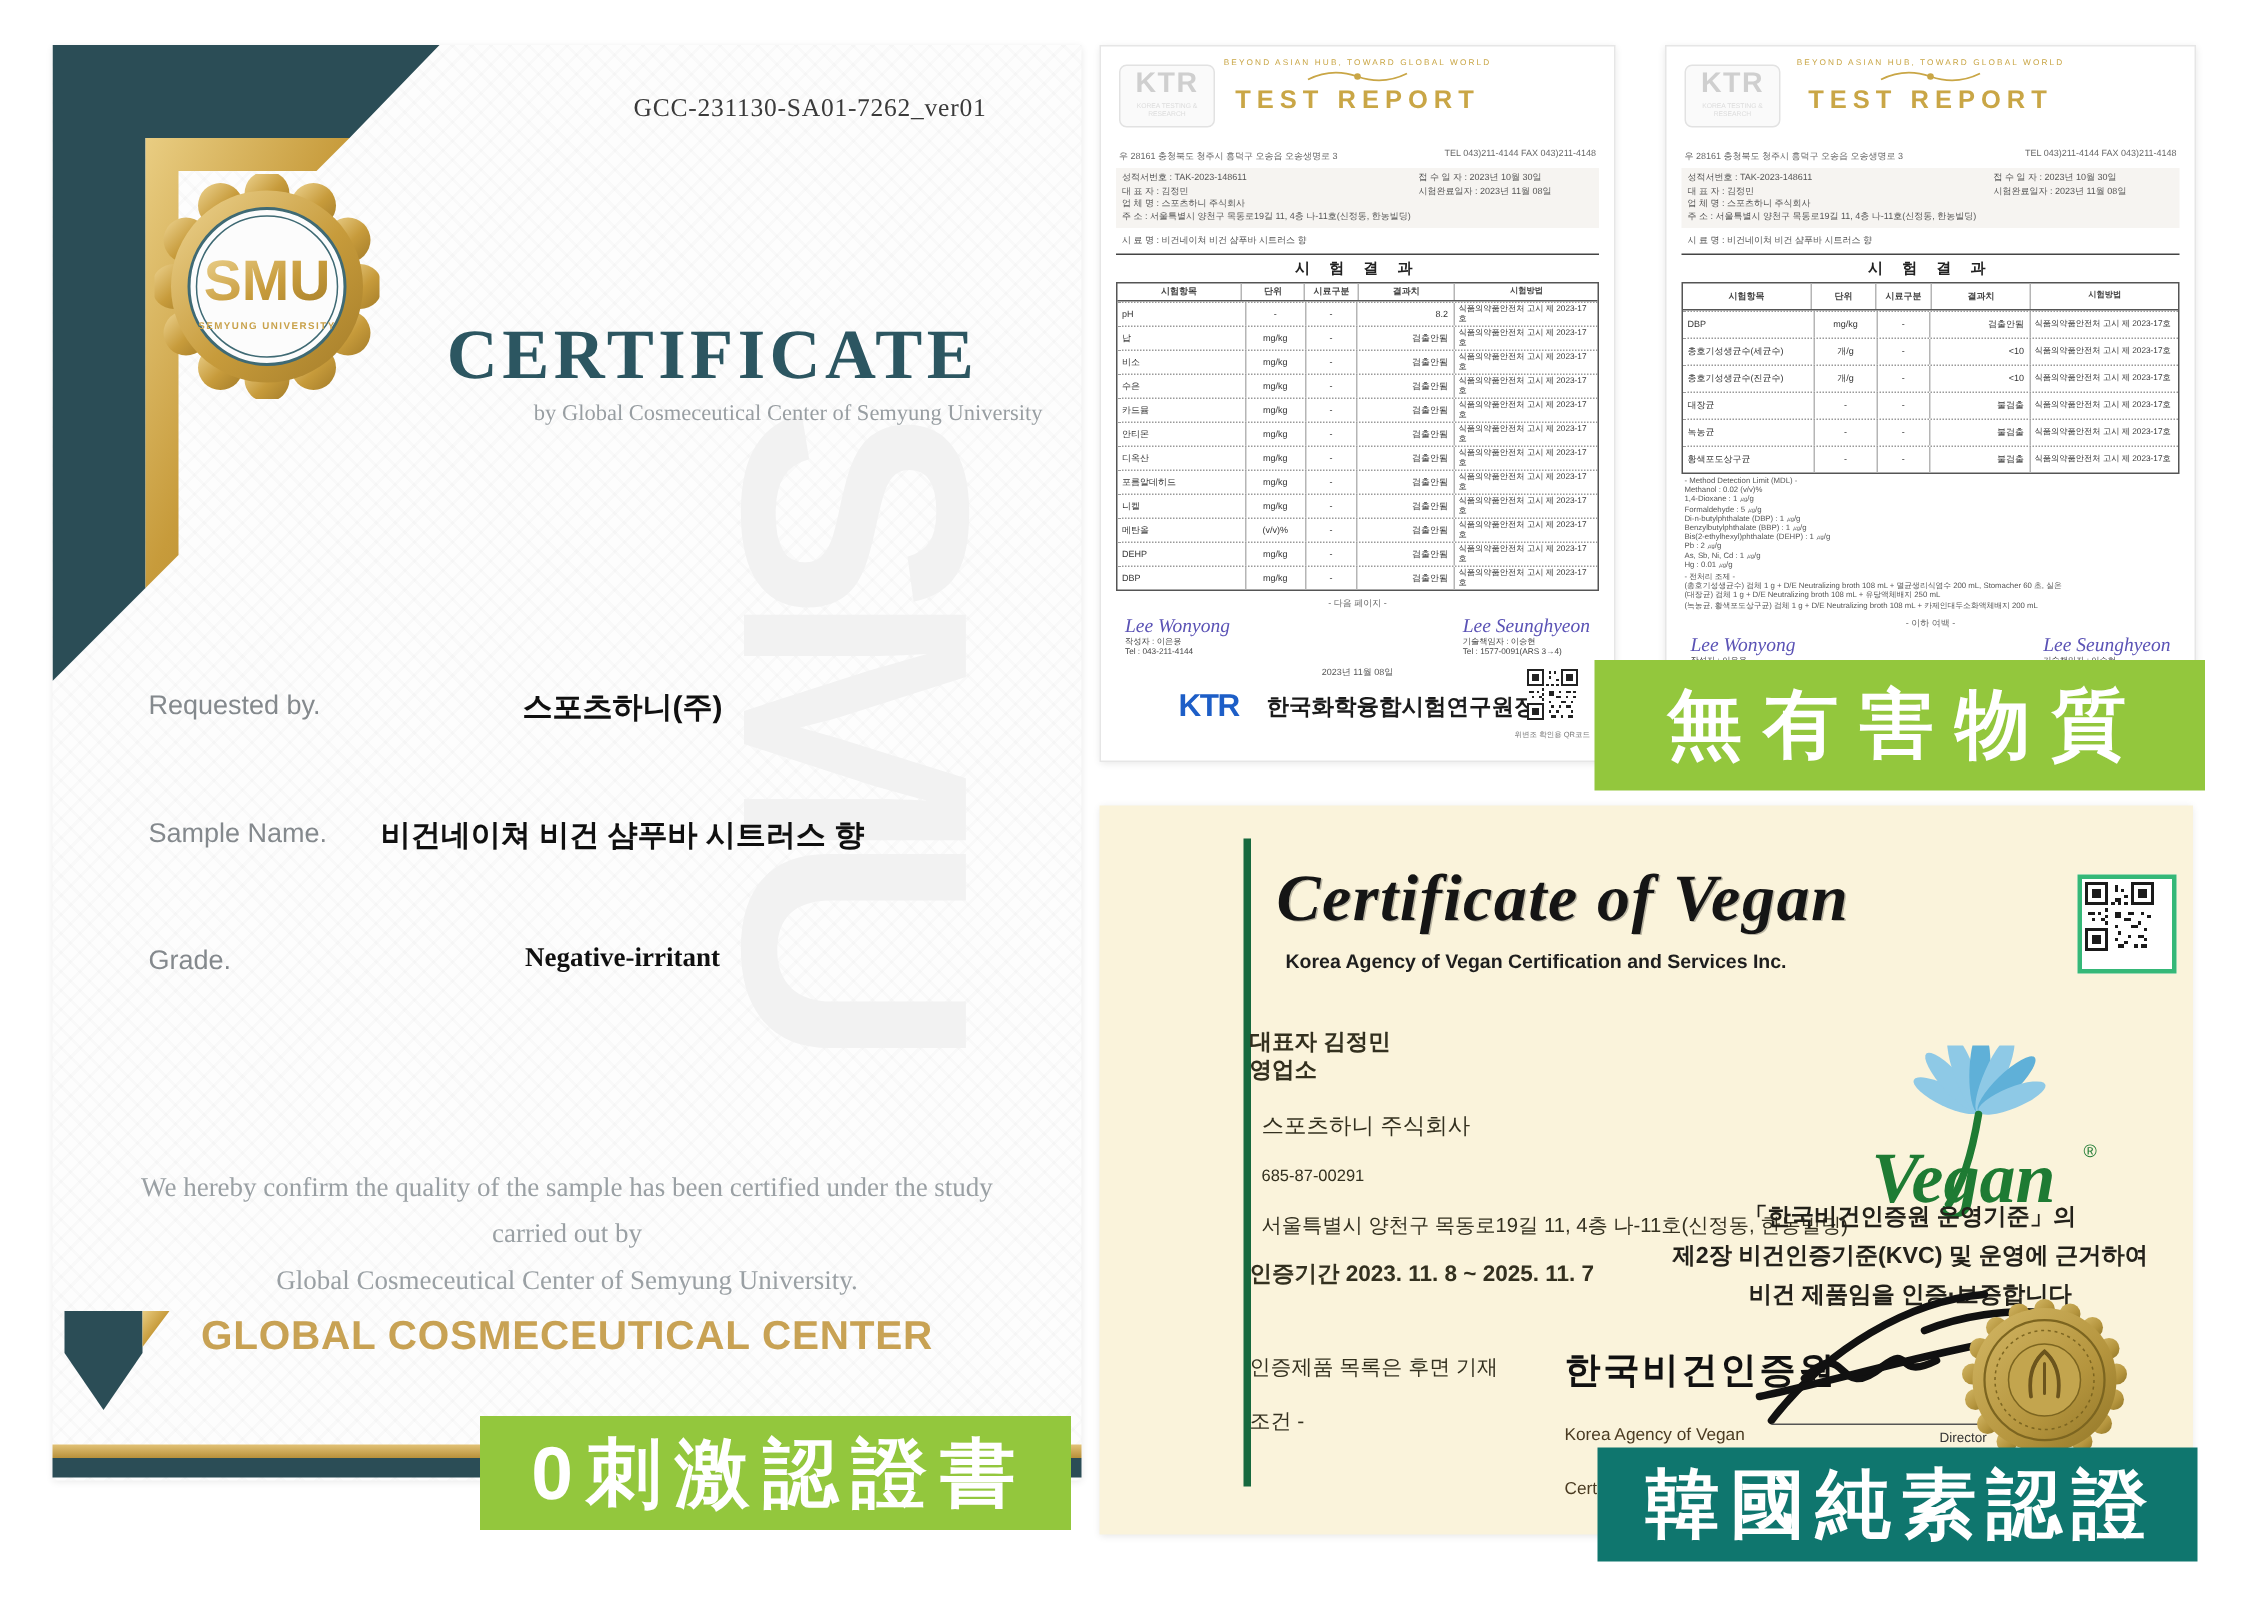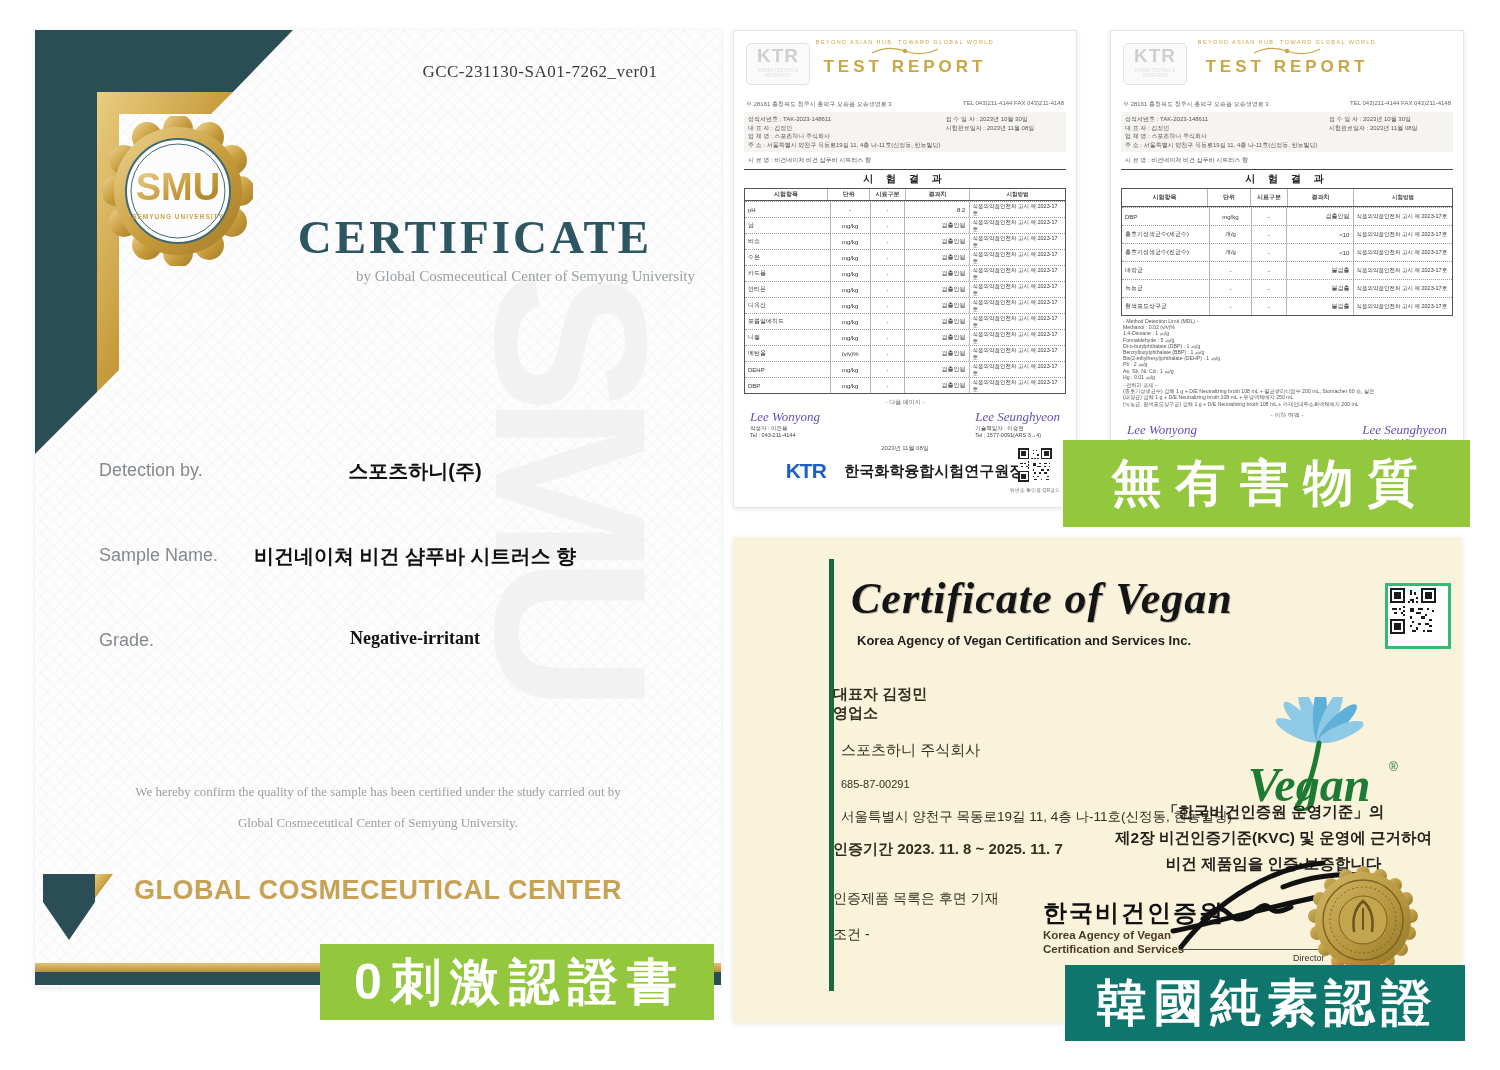--- a/index.html
+++ b/index.html
@@ -25,21 +25,21 @@
        color:#2c5661;letter-spacing:3px;}
   .smu-subtitle{position:absolute;left:220px;top:238px;width:440px;text-align:right;z-index:3;
        font-family:"Liberation Serif","DejaVu Serif",serif;font-size:15px;color:#989ea2;}
   .smu-fields{position:absolute;left:0;top:430px;width:100%;z-index:3;}
   .smu-field{position:relative;height:85px;}
   .smu-field .fl{position:absolute;left:64px;top:0;font-size:18px;color:#84898d;}
   .smu-field .fv{position:absolute;left:190px;top:-2px;width:380px;text-align:center;
        font-weight:bold;font-size:20px;color:#101010;}
   .smu-field:last-child .fv{font-family:"Liberation Serif","DejaVu Serif",serif;font-size:18px;}
   .smu-confirm{position:absolute;left:43px;top:746px;width:600px;text-align:center;z-index:3;
-       font-family:"Liberation Serif","DejaVu Serif",serif;font-size:13px;color:#9aa0a4;line-height:31px;}
+       font-family:"Liberation Serif","DejaVu Serif",serif;font-size:18px;color:#9aa0a4;line-height:31px;}
   .smu-footer{position:absolute;left:0;top:845px;width:100%;text-align:center;z-index:3;
        font-weight:bold;font-size:27px;color:#c8a254;letter-spacing:.5px;}
   .smu-bar-gold{position:absolute;left:0;top:933px;width:100%;height:9px;z-index:1;
        background:linear-gradient(#e2c276,#b8903a);}
   .smu-bar-teal{position:absolute;left:0;top:942px;width:100%;height:13px;background:#2b4d56;z-index:1;}
 
   
   .glabel{position:absolute;z-index:10;display:flex;align-items:center;justify-content:center;
        color:#fff;font-weight:bold;font-size:50px;}
   .glabel-left{left:320px;top:944px;width:388px;height:76px;letter-spacing:9px;padding-left:6px;}
@@ -101,28 +101,28 @@
   .vg-qr{position:absolute;left:652px;top:46px;width:56px;height:56px;background:#fff;
        border:3px solid #35b878;padding:2px;}
   .vg-info{position:absolute;left:100px;top:148px;width:420px;color:#33301f;}
   .vg-info div{margin-bottom:0;}
   .vi-ceo{font-weight:bold;font-size:15px;}
   .vi-office{font-weight:bold;font-size:15px;}
   .vi-company{font-size:15px;margin-top:18px;padding-left:8px;}
   .vi-reg{font-size:11px;margin-top:18px;padding-left:8px;}
   .vi-addr{font-size:13.5px;margin-top:18px;padding-left:8px;}
   .vi-period{font-weight:bold;font-size:15px;margin-top:14px;}
-  .vi-note{font-size:14px;margin-top:31px;}
+  .vi-note{font-size:14px;margin-top:44px;}
   .vi-cond{font-size:14px;margin-top:18px;}
   .vg-logo{position:absolute;left:478px;top:160px;}
   .vg-statement{position:absolute;left:368px;top:262px;width:345px;text-align:center;
        font-weight:bold;font-size:15.5px;color:#23211a;line-height:26px;}
   .vg-issuer{position:absolute;left:310px;top:360px;}
   .vg-issuer .kr{font-size:24px;font-weight:bold;color:#111;letter-spacing:2px;}
-  .vg-issuer .en{font-size:11.5px;font-weight:bold;color:#4a3b22;line-height:13.5px;}
+  .vg-issuer .en{font-size:11.5px;font-weight:normal;color:#4a3b22;line-height:13.5px;margin-top:22px;}
   .vg-signature{position:absolute;left:430px;top:322px;}
   .vg-sigline{position:absolute;left:448px;top:412px;width:160px;border-top:1px solid #555;}
   .vg-director{position:absolute;left:560px;top:416px;font-size:9px;color:#333;}
   .vg-seal{position:absolute;left:575px;top:328px;}
 </style>
 </head>
 <body>
 
 <div class="canvas">
 
@@ -175,21 +175,21 @@
       <text x="75" y="84" text-anchor="middle" font-family="Liberation Sans,sans-serif" font-size="38" font-weight="800" fill="url(#gold2)">SMU</text>
       <text x="75" y="103" text-anchor="middle" font-family="Liberation Sans,sans-serif" font-size="6.5" font-weight="bold" fill="#c9a24b" letter-spacing="1">SEMYUNG UNIVERSITY</text>
     </svg>
 
     <div class="smu-title">CERTIFICATE</div>
     <div class="smu-subtitle">by Global Cosmeceutical Center of Semyung University</div>
 
     <div class="smu-fields">
 
         <div class="smu-field">
-          <div class="fl">Detection by.</div>
+          <div class="fl">Requested by.</div>
           <div class="fv">스포츠하니(주)</div>
         </div>
 
         <div class="smu-field">
           <div class="fl">Sample Name.</div>
           <div class="fv">비건네이쳐 비건 샴푸바 시트러스 향</div>
         </div>
 
         <div class="smu-field">
           <div class="fl">Grade.</div>

